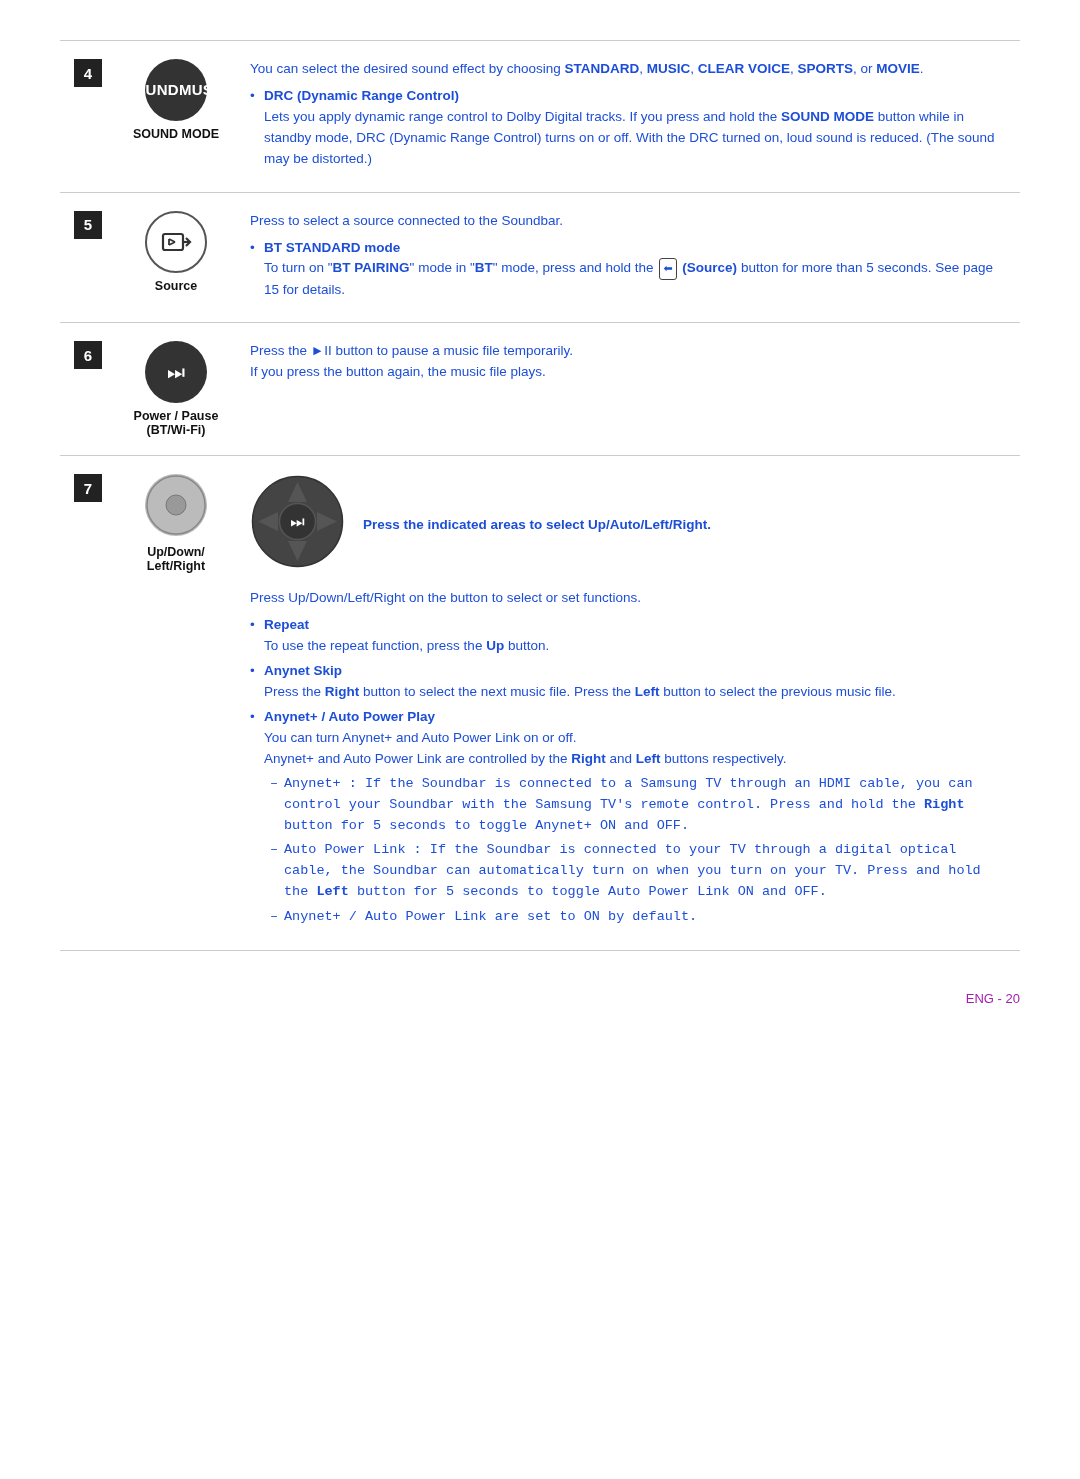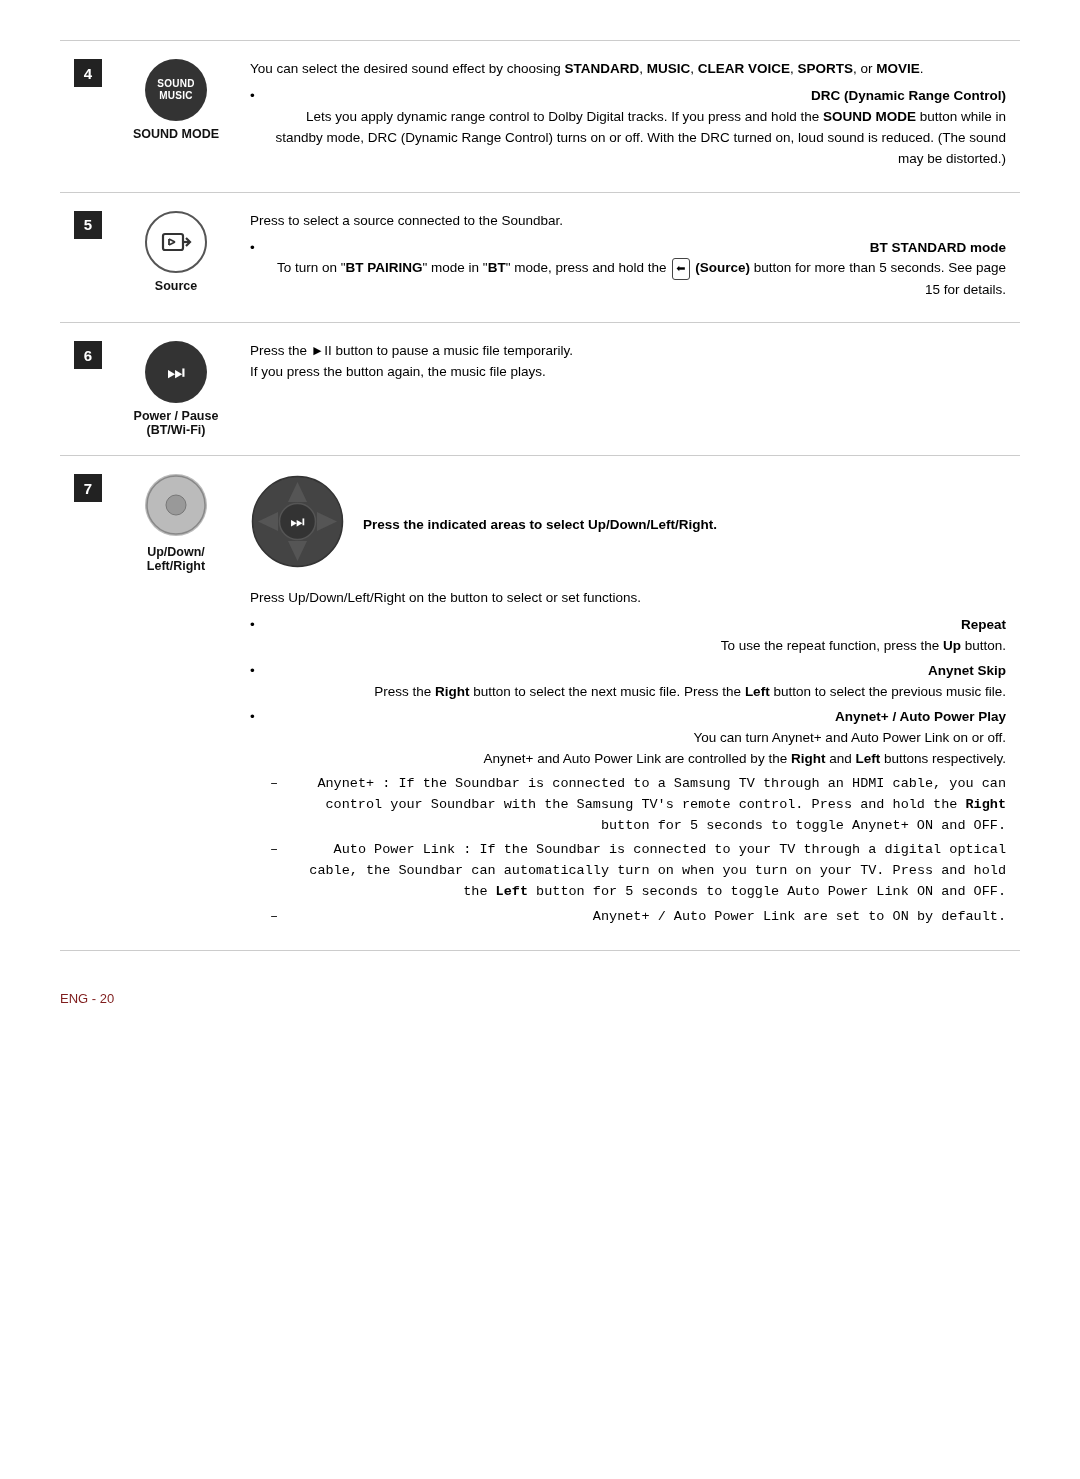--- a/index.html
+++ b/index.html
@@ -70,35 +70,35 @@
       margin-top: 6px;
       font-weight: 600;
       text-align: center;
       color: #111;
     }
 
     .desc-cell {
       padding-left: 10px;
       line-height: 1.55;
       font-size: 13.5px;
-      color: #000000;
+      color: #1d4ed8;
     }
 
     
     .btn-sound-mode {
       display: inline-flex;
-      flex-direction: column;
+      flex-direction: row;
       align-items: center;
       justify-content: center;
       width: 62px;
       height: 62px;
       background: #333;
       border-radius: 50%;
       color: #fff;
-      font-size: 10px;
+      font-size: 15px;
       font-weight: bold;
       letter-spacing: 0.3px;
       line-height: 1.2;
       text-align: center;
     }
 
     .btn-source {
       display: inline-flex;
       align-items: center;
       justify-content: center;
@@ -133,21 +133,20 @@
       border-radius: 50%;
       color: #333;
       font-size: 10px;
     }
 
     
     .bullet-list {
       list-style: none;
       padding: 0;
       margin-top: 6px;
-      text-align: right;
     }
 
     .bullet-list li {
       margin-bottom: 4px;
       padding-left: 14px;
       position: relative;
     }
 
     .bullet-list li::before {
       content: '•';
@@ -174,24 +173,24 @@
       left: 6px;
     }
 
     b { font-weight: bold; }
 
     .desc-intro {
       margin-bottom: 6px;
     }
 
     .page-num {
-      text-align: left;
+      text-align: right;
       margin-top: 40px;
       font-size: 13px;
-      color: #7f1d1d;
+      color: #a21caf;
     }
 
     .row7-desc-top {
       display: flex;
       align-items: center;
       gap: 18px;
       margin-bottom: 12px;
     }
 
     .row7-dpad-inline {
@@ -310,21 +309,21 @@
 
               <polygon points="8,47.5 28,38 28,57" fill="#555"></polygon>
 
               <polygon points="87,47.5 67,38 67,57" fill="#555"></polygon>
 
               <circle cx="47.5" cy="47.5" r="18" fill="#333" stroke="#555" stroke-width="1.5"></circle>
 
               <text x="47.5" y="53" text-anchor="middle" fill="#fff" font-size="16" font-family="Arial">⏭</text>
             </svg>
           </div>
-          <p style="font-weight:bold; font-size:13.5px;"><b>Press the indicated areas to select Up/Down/Left/Right.</b></p>
+          <p style="font-weight:bold; font-size:13.5px;"><b>Press the indicated areas to select Up/Auto/Left/Right.</b></p>
         </div>
 
         <p class="desc-intro">Press Up/Down/Left/Right on the button to select or set functions.</p>
 
         <ul class="bullet-list">
           <li>
             <b>Repeat</b><br>
             To use the repeat function, press the <b>Up</b> button.
           </li>
           <li>

